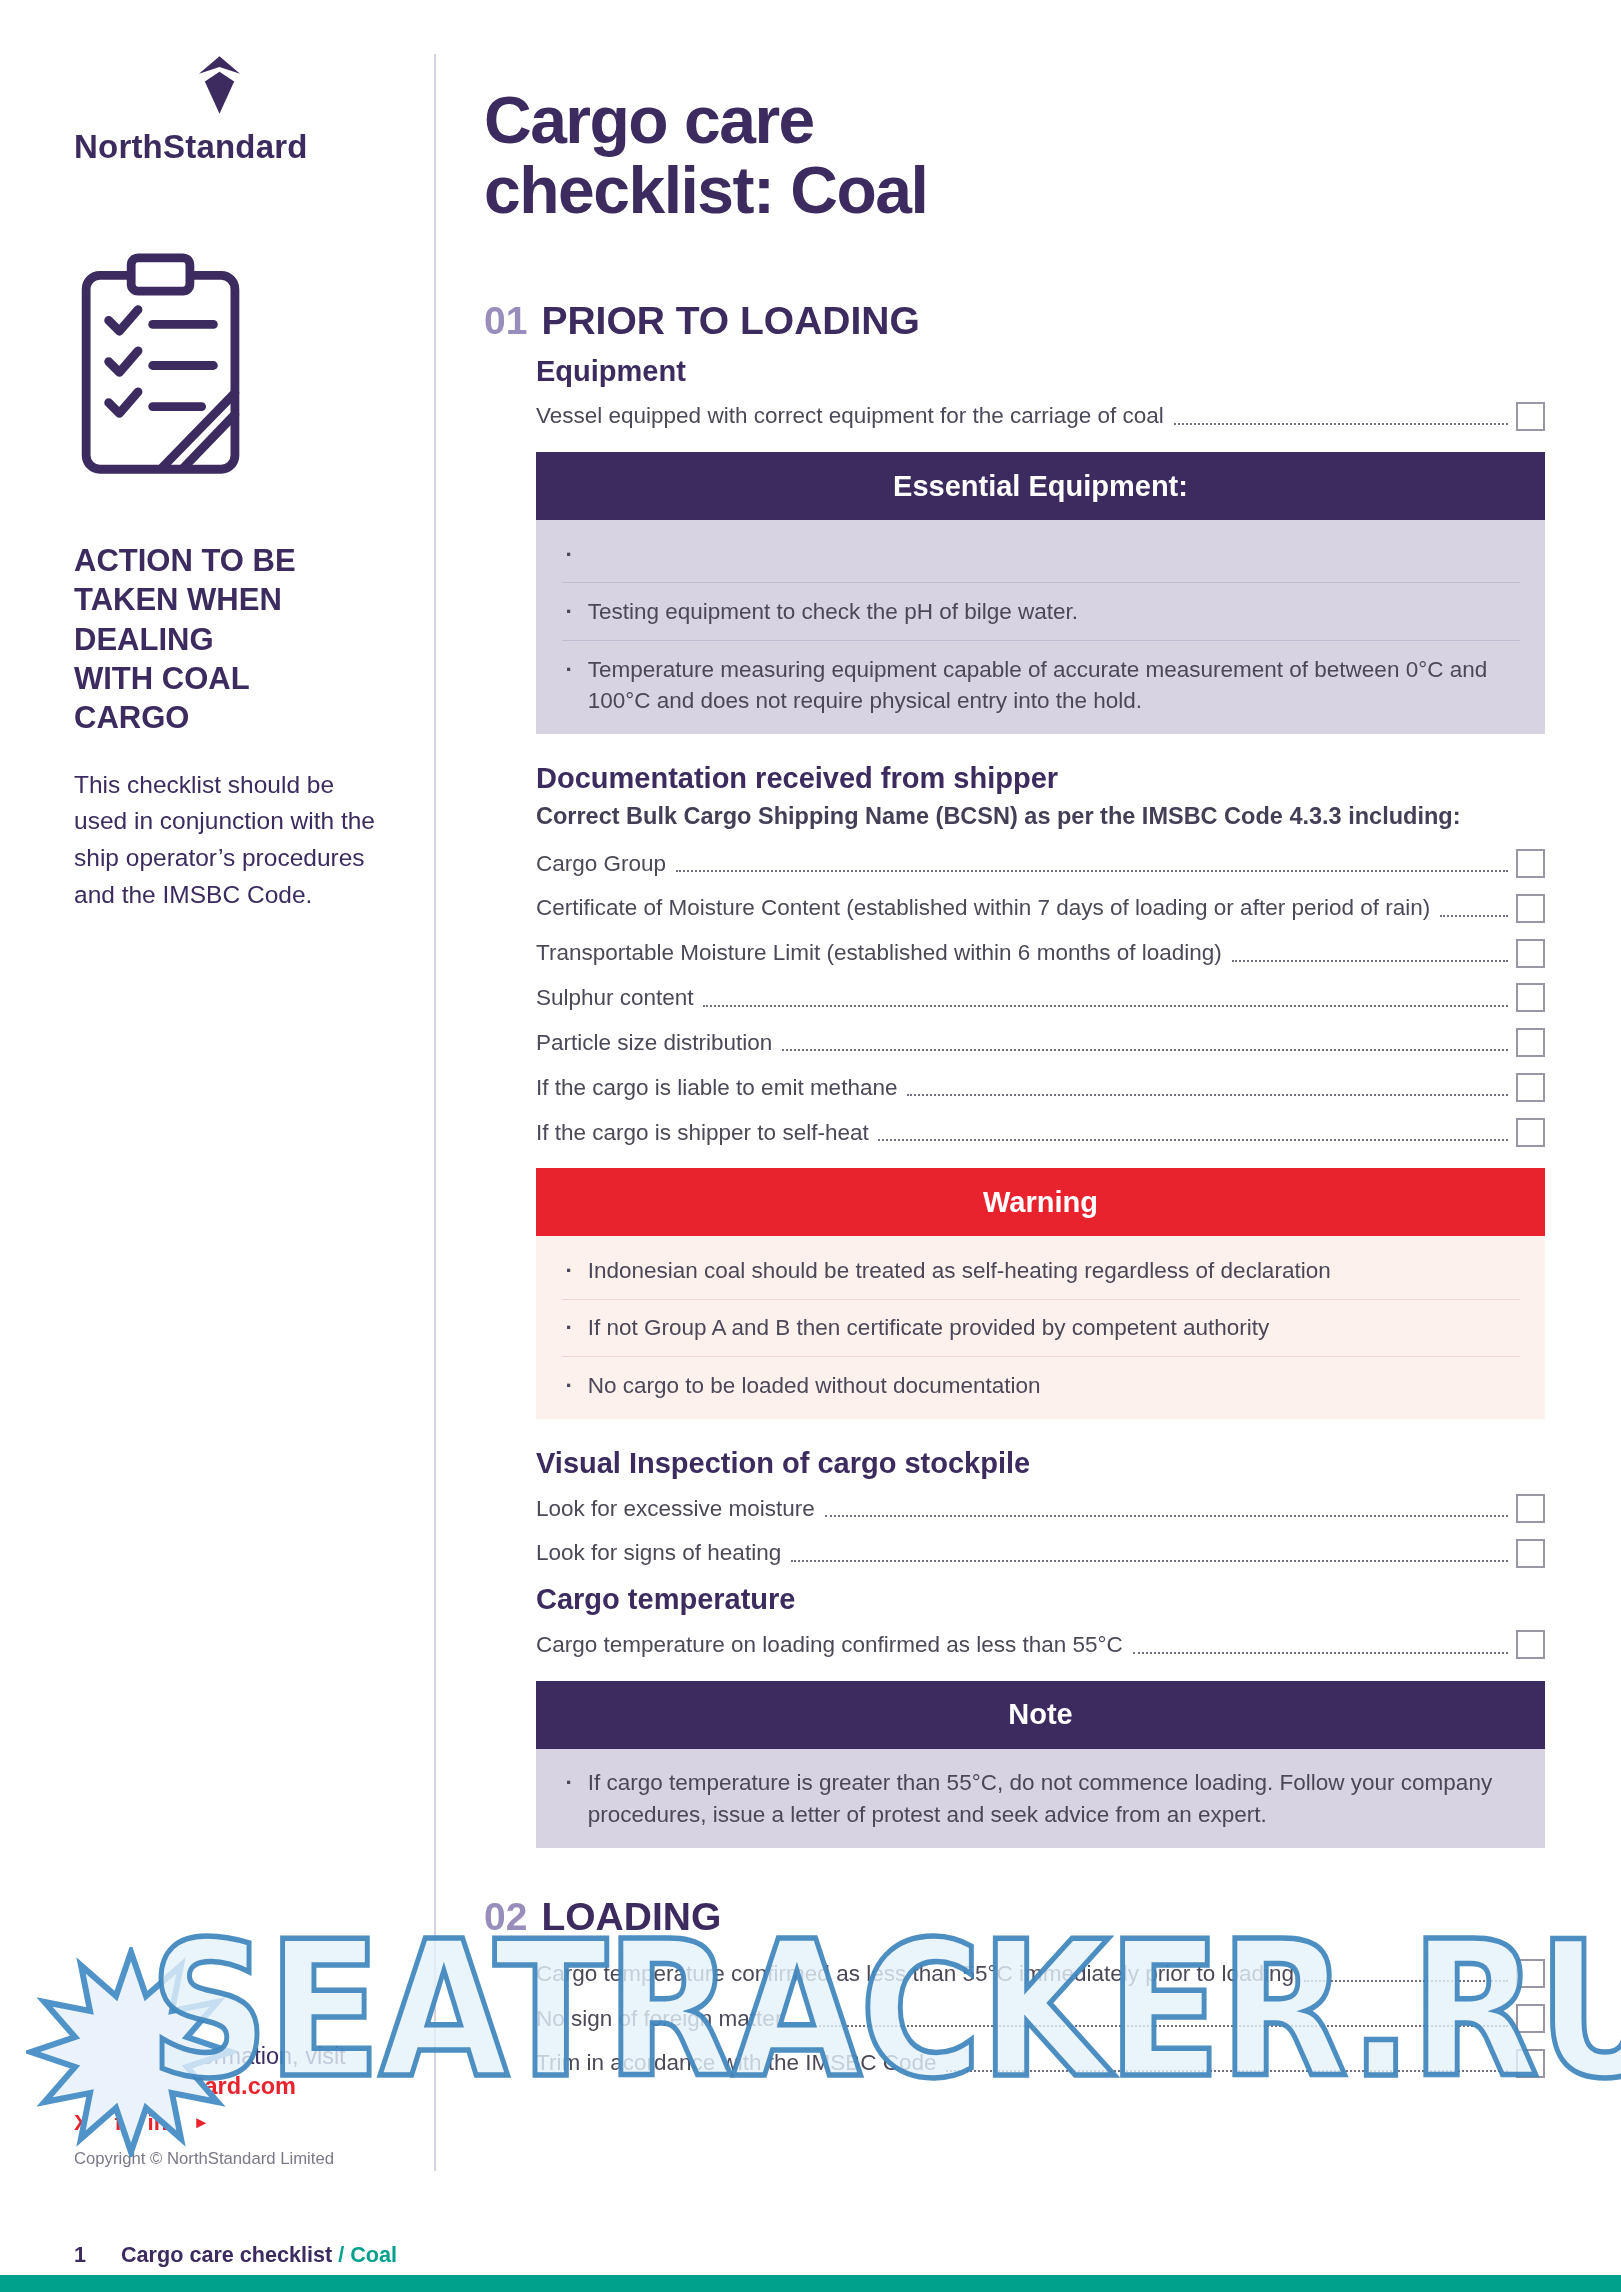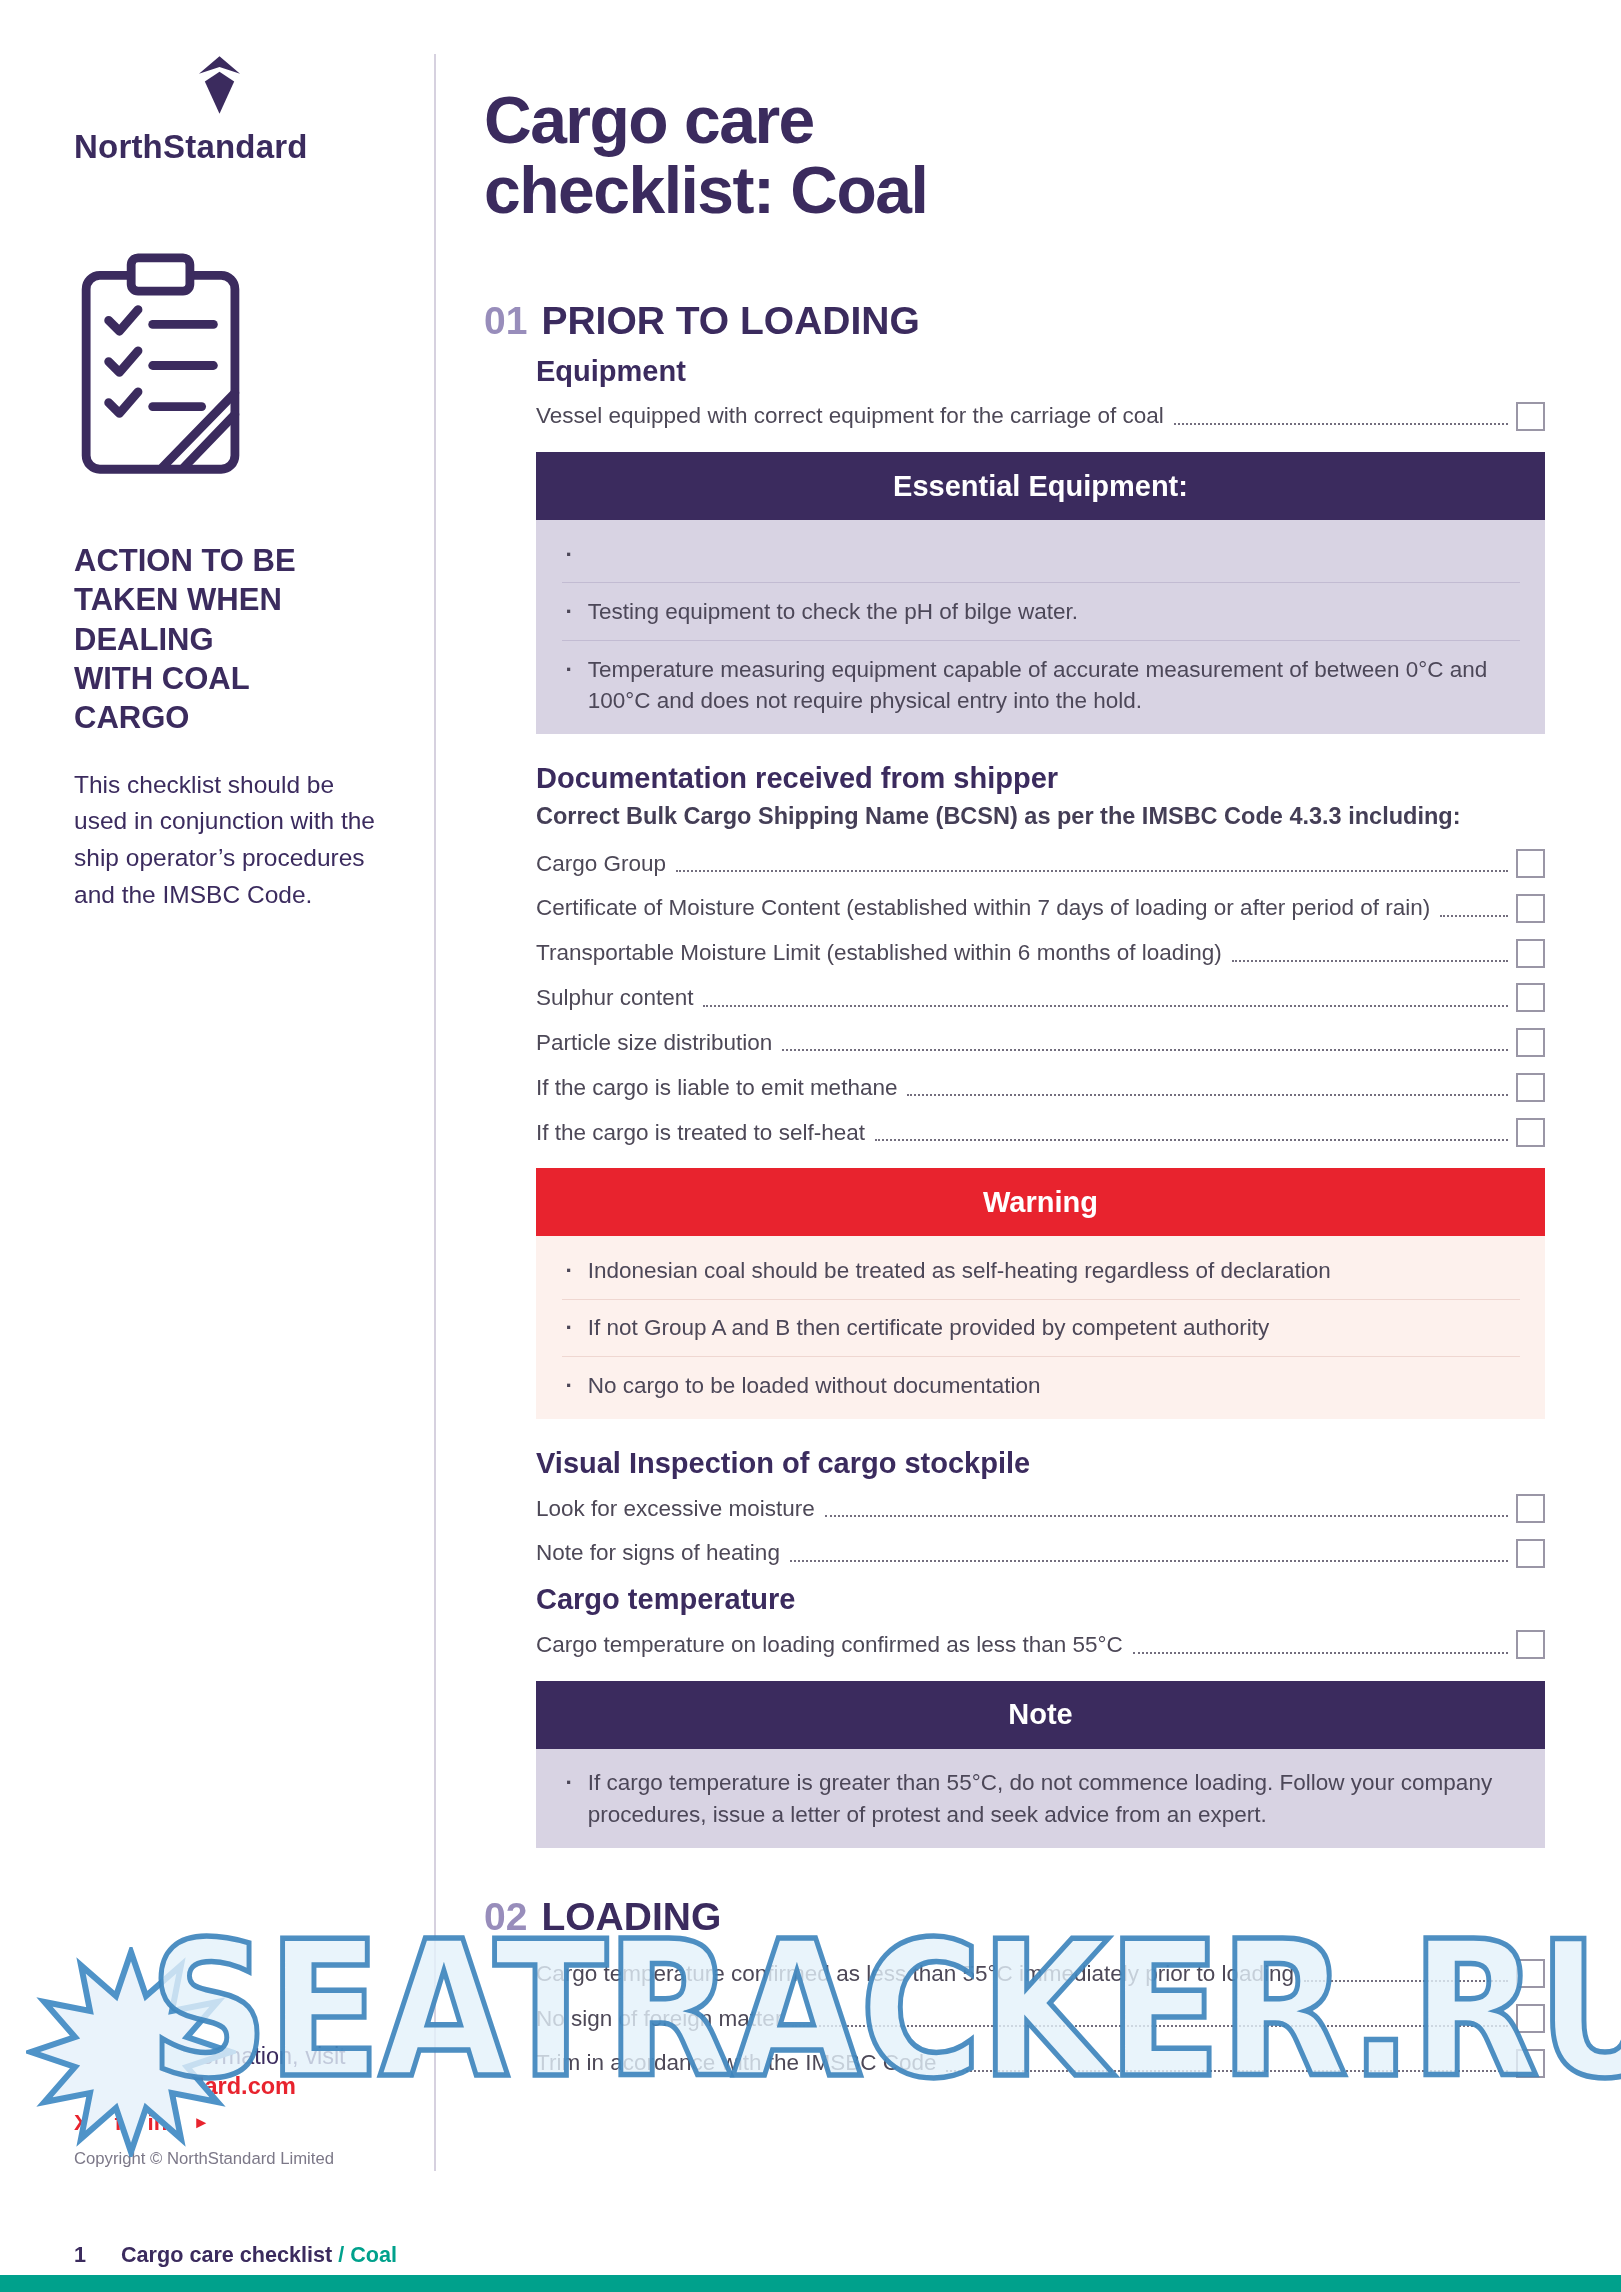--- a/index.html
+++ b/index.html
@@ -179,21 +179,21 @@
       <span class="label">Particle size distribution</span>
       <span class="dots"></span>
       <span class="checkbox"></span>
     </div>
     <div class="row">
       <span class="label">If the cargo is liable to emit methane</span>
       <span class="dots"></span>
       <span class="checkbox"></span>
     </div>
     <div class="row">
-      <span class="label">If the cargo is treated to self-heat</span>
+      <span class="label">If the cargo is shipper to self-heat</span>
       <span class="dots"></span>
       <span class="checkbox"></span>
     </div>
 
     <div class="banner red">Warning</div>
     <div class="box pink">
       <div class="bullet">
         <span class="bdot">·</span>
         <span>Indonesian coal should be treated as self-heating regardless of declaration</span>
       </div>
@@ -207,21 +207,21 @@
       </div>
     </div>
 
     <h3 class="subhead">Visual Inspection of cargo stockpile</h3>
     <div class="row">
       <span class="label">Look for excessive moisture</span>
       <span class="dots"></span>
       <span class="checkbox"></span>
     </div>
     <div class="row">
-      <span class="label">Note for signs of heating</span>
+      <span class="label">Look for signs of heating</span>
       <span class="dots"></span>
       <span class="checkbox"></span>
     </div>
 
     <h3 class="subhead" style="margin-top:8px;">Cargo temperature</h3>
     <div class="row">
       <span class="label">Cargo temperature on loading confirmed as less than 55°C</span>
       <span class="dots"></span>
       <span class="checkbox"></span>
     </div>

